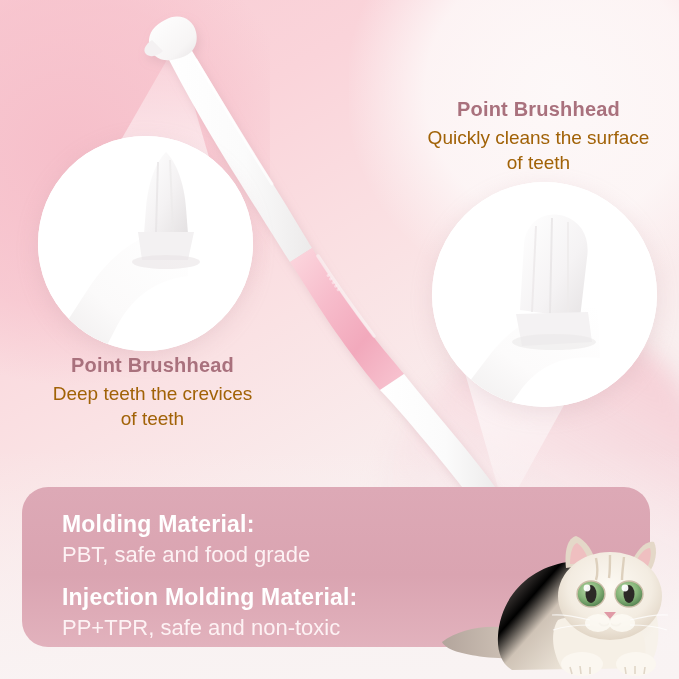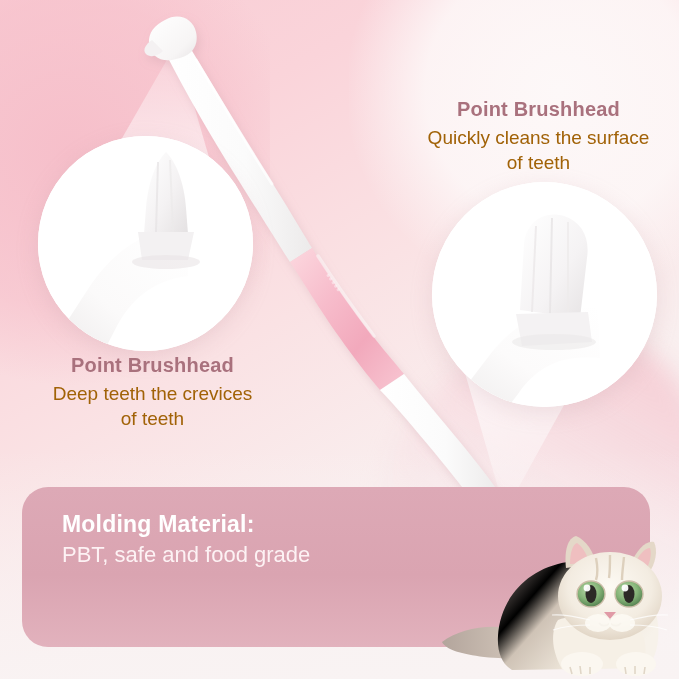--- a/index.html
+++ b/index.html
@@ -252,20 +252,24 @@
     <p class="c-sub">Deep teeth the crevices</p>
     <p class="c-sub">of teeth</p>
   </div>
 
   <div class="banner">
     <div class="banner-inner">
       <div class="b-row">
         <p class="b-title">Molding Material:</p>
         <p class="b-sub">PBT, safe and food grade</p>
       </div>
+      <div class="b-row">
+        <p class="b-title">Injection Molding Material:</p>
+        <p class="b-sub">PP+TPR, safe and non-toxic</p>
+      </div>
     </div>
   </div>
 
   <svg class="cat" width="239" height="155" viewBox="0 0 239 155">
     <defs>
       <linearGradient id="bodyFur" x1="0" y1="0" x2="1" y2="0.6">
         <stop offset="0%" stop-color="#9b8d88"></stop>
         <stop offset="30%" stop-color="#bcae a4"></stop>
         <stop offset="45%" stop-color="#cfc3b6"></stop>
         <stop offset="75%" stop-color="#eee6da"></stop>

